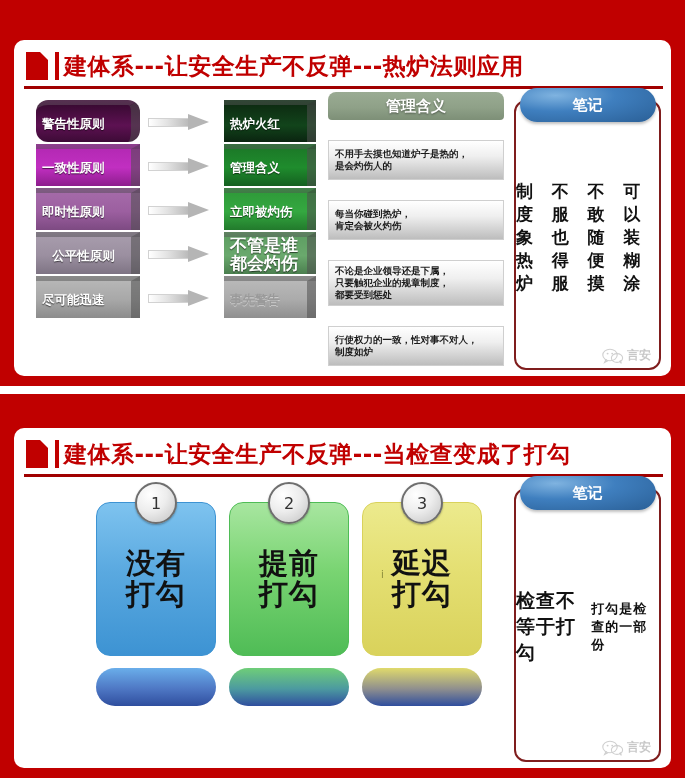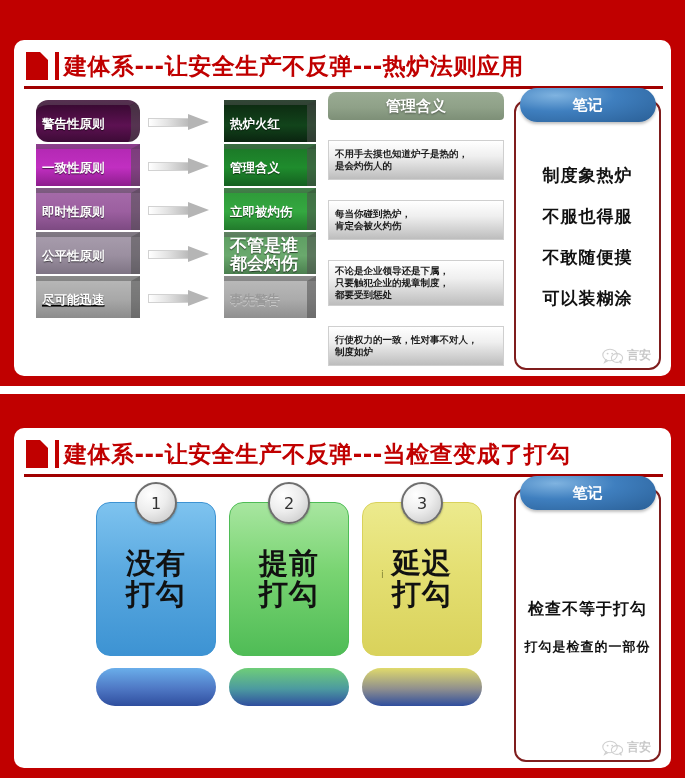--- a/index.html
+++ b/index.html
@@ -56,22 +56,22 @@
   }
   .blk span{
     display:block;width:100%;padding:0 6px;box-sizing:border-box;
     color:#fff;font-size:12.5px;font-weight:bold;line-height:1.05;
     text-shadow:0 1px 1px rgba(0,0,0,.6);
   }
   .blk.two span{font-size:17px;font-family:Liberation Mono, monospace;}
   .p0{background:linear-gradient(180deg,#3a0a33 0%,#5d1152 55%,#3d0b36 100%);border-radius:12px;}
   .p1{background:linear-gradient(180deg,#b429b4 0%,#c12fc1 50%,#8d1d8d 100%);}
   .p2{background:linear-gradient(180deg,#a46aa8 0%,#9c5fa0 50%,#7d4a82 100%);}
-  .p3{background:linear-gradient(180deg,#a69bab 0%,#9b8fa0 50%,#7e7484 100%);}
-  .p4{background:linear-gradient(180deg,#b6b6b6 0%,#a8a8a8 50%,#8c8c8c 100%);text-decoration:underline;}
+  .p3{background:linear-gradient(180deg,#a69bab 0%,#9b8fa0 50%,#7e7484 100%);text-align:center;}
+  .p4{background:linear-gradient(180deg,#b6b6b6 0%,#a8a8a8 50%,#8c8c8c 100%);}
   .g0{background:linear-gradient(180deg,#0d2c12 0%,#12441b 55%,#0a2410 100%);}
   .g1{background:linear-gradient(180deg,#1c7a28 0%,#1f8c2d 50%,#146020 100%);}
   .g2{background:linear-gradient(180deg,#2f9b3a 0%,#34a840 50%,#227a2c 100%);}
   .g3{background:linear-gradient(180deg,#5f9f63 0%,#6aa96d 50%,#4b7f4f 100%);}
   .g4{background:linear-gradient(180deg,#b8b8b8 0%,#ababab 50%,#8f8f8f 100%);}
   .g4 span{color:#9a9a9a;text-shadow:0 1px 0 rgba(255,255,255,.4);}
 
   .arrows{position:absolute;left:134px;top:8px;width:70px;}
   .arrow-wrap{height:44px;display:flex;align-items:center;}
   .arrow{
@@ -116,21 +116,21 @@
   .notes-cap{
     position:absolute;left:50%;transform:translateX(-50%);top:-14px;
     width:136px;height:34px;border-radius:17px;
     background:radial-gradient(ellipse at 26% 22%,#7fb3e0 0%,#3f7fbf 42%,#2a5f96 100%);
     display:flex;align-items:center;justify-content:center;
     color:#ffffff;font-size:15px;font-weight:bold;
     box-shadow:0 2px 3px rgba(0,0,0,.25);
   }
   .notes-body{
     position:absolute;left:0;right:0;top:30px;bottom:26px;
-    display:flex;flex-direction:column;align-items:center;justify-content:center;
+    display:flex;flex-direction:row;align-items:center;justify-content:center;
   }
   .note-line{
     font-size:17px;font-weight:bold;color:#111;margin:9px 0;letter-spacing:1px;
   }
   .watermark{
     position:absolute;right:8px;bottom:4px;
     display:flex;align-items:center;gap:3px;
     opacity:.55;
   }
   .wm-text{font-size:12px;color:#9a9a9a;font-weight:bold;}
@@ -349,21 +349,21 @@
               </div>
             </div>
             <div class="refl yellow"></div>
           </div>
 
         </div>
 
         <div class="notes" style="left:500px;right:10px;top:8px;bottom:6px;">
           <div class="notes-cap">笔记</div>
           <div class="notes-body">
-            <div class="note-line" style="font-size:16px;">检查不等于打勾</div>
+            <div class="note-line" style="font-size:19px;">检查不等于打勾</div>
             <div class="note-line" style="font-size:13px;">打勾是检查的一部份</div>
           </div>
           <div class="watermark">
             <svg width="22" height="16" viewBox="0 0 22 16">
               <ellipse cx="8" cy="7" rx="7.2" ry="5.8" fill="none" stroke="#a9a9a9" stroke-width="1.1"></ellipse>
               <path d="M4 11.6 L2.6 14.4 L5.6 12.8 Z" fill="none" stroke="#a9a9a9" stroke-width="1.1"></path>
               <circle cx="5.6" cy="5.6" r="0.95" fill="#a9a9a9"></circle>
               <circle cx="10.2" cy="5.6" r="0.95" fill="#a9a9a9"></circle>
               <ellipse cx="15" cy="10" rx="5.6" ry="4.4" fill="none" stroke="#a9a9a9" stroke-width="1.1"></ellipse>
               <path d="M17.6 13.4 L19.4 15.4 L18.4 12.9 Z" fill="none" stroke="#a9a9a9" stroke-width="1.1"></path>

